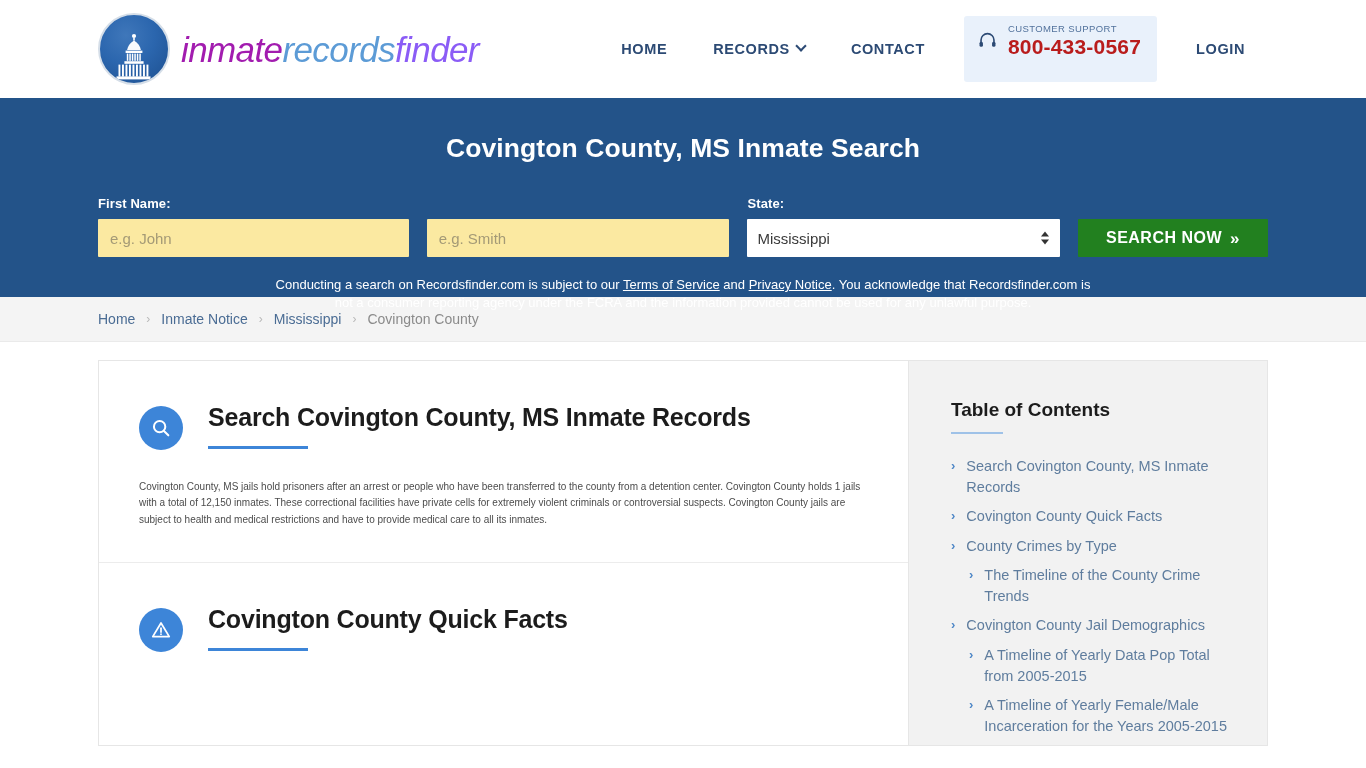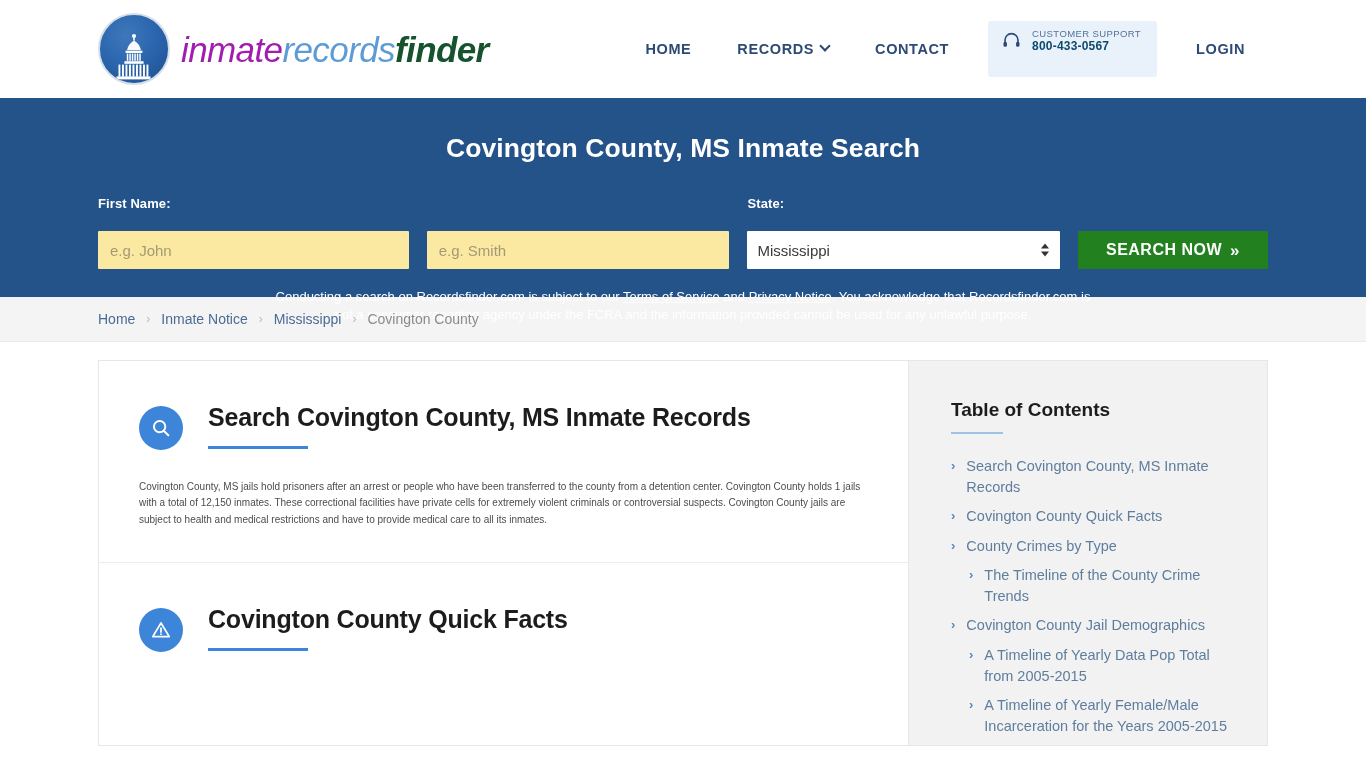--- a/index.html
+++ b/index.html
@@ -30,21 +30,21 @@
     border: 2px solid #d5dee8;
     display: flex; align-items: flex-end; justify-content: center;
     overflow: hidden;
     position: relative;
     flex: none;
   }
   .brand-mark svg { display: block; }
   .brand-text { font-size: 35px; font-style: italic; letter-spacing: -0.6px; line-height: 1; white-space: nowrap; }
   .bt-1 { color: #a21caf; font-weight: 500; }
   .bt-2 { color: #5c9bd6; font-weight: 500; }
-  .bt-3 { color: #14532d; font-weight: bold; }
+  .bt-3 { color: #8b5cf6; font-weight: normal; }
 
   .nav {
     margin-left: auto;
     display: flex;
     align-items: center;
     gap: 0;
   }
   .nav-link {
     font-size: 14.5px;
     font-weight: bold;
@@ -70,21 +70,21 @@
     margin: 0 16px;
     display: flex; align-items: center; gap: 11px;
     cursor: pointer;
   }
   .support-icon { color: #2c4a74; display: flex; align-items: center; }
   .support-label {
     font-size: 9.5px; color: #52729c; letter-spacing: 0.4px; line-height: 1.25;
     text-transform: uppercase;
   }
   .support-phone {
-    font-size: 12px; font-weight: bold; color: #0c4a6e; line-height: 1.1; letter-spacing: 0.2px;
+    font-size: 21px; font-weight: bold; color: #b91c1c; line-height: 1.1; letter-spacing: 0.2px;
   }
 
   
   .hero {
     background: #235389;
     padding: 22px 98px 22px;
     color: #ffffff;
     height: 199px;
   }
   .hero-title {
@@ -99,21 +99,21 @@
     display: flex;
     align-items: flex-end;
     gap: 18px;
   }
   .field { display: flex; flex-direction: column; }
   .field.first { width: 318px; }
   .field.last  { width: 310px; }
   .field.state { width: 320px; }
   .field-label {
     font-size: 13px; font-weight: bold; color: #ffffff;
-    margin-bottom: 20px; letter-spacing: 0.1px;
+    margin-bottom: 8px; letter-spacing: 0.1px;
   }
   .text-input {
     height: 38px;
     border: none;
     background: #fbe9a1;
     padding: 0 12px;
     font-size: 15px;
     font-family: "Liberation Sans", sans-serif;
     color: #555;
     outline: none;

